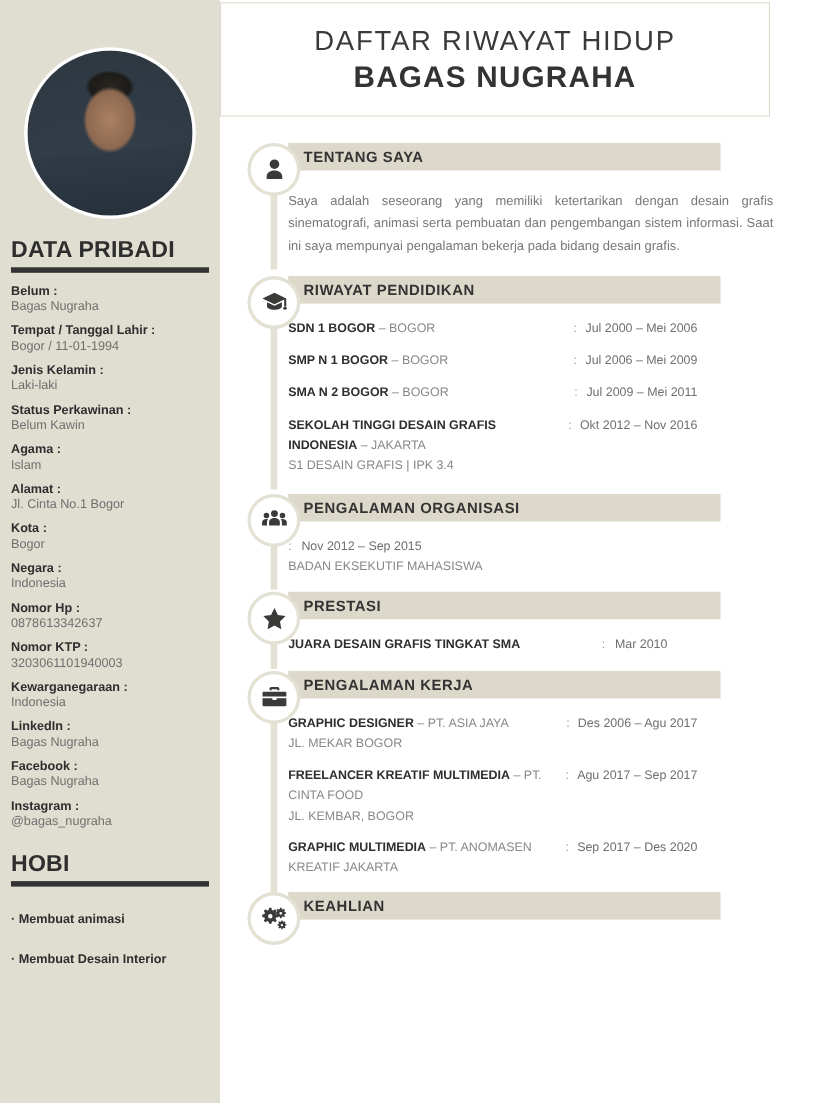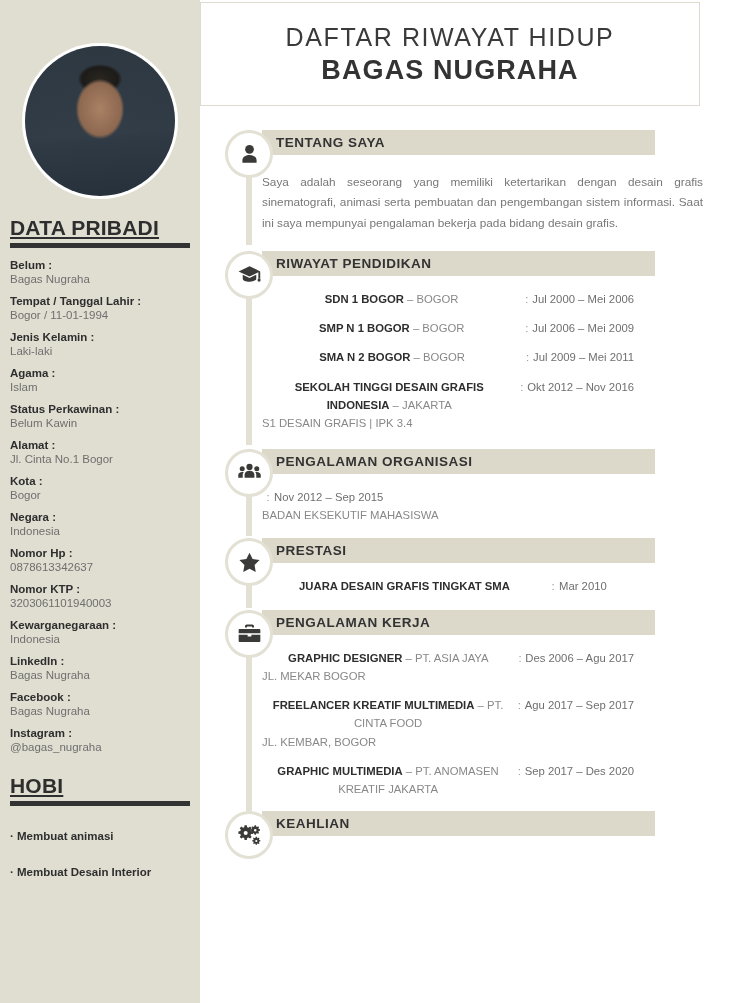--- a/index.html
+++ b/index.html
@@ -24,21 +24,21 @@
     background:
       radial-gradient(ellipse 34px 42px at 50% 42%, #a98164 0%, #8d6850 62%, rgba(141,104,80,0) 72%),
       radial-gradient(ellipse 30px 20px at 50% 22%, #2a2722 0%, #1d1b18 60%, rgba(29,27,24,0) 75%),
       linear-gradient(175deg, rgba(0,0,0,0) 58%, #2f3a45 62%, #26303a 100%),
       radial-gradient(circle at 50% 120%, #3a4752 0%, #333e49 40%, #2d3740 100%),
       #39424c;
     box-shadow:0 0 0 3px #ffffff;
   }
   .side-head {
     font-size:21px; font-weight:bold; color:#2e2e2e;
-    letter-spacing:.2px; margin-top:20px;text-decoration:underline;
+    letter-spacing:.2px; margin-top:20px;
   }
   .side-rule { height:5px; background:#333333; margin:3px 0 10px 0; }
   .field { margin-bottom:8px; line-height:1.22; }
   .field-label { font-size:11.5px; font-weight:bold; color:#2e2e2e; display:block; }
   .field-value { font-size:11.5px; color:#6f6f6f; display:block; }
   .hobby-head { margin-top:20px; }
   .hobby-item {
     font-size:11.5px; font-weight:bold; color:#2e2e2e;
     margin-bottom:7px;
     margin-top:24px;
@@ -80,21 +80,21 @@
   }
   .bar-text { font-size:13.5px; font-weight:bold; color:#333333; letter-spacing:.5px; }
 
   .about-text {
     font-size:11.8px; color:#777777; line-height:1.72;
     text-align:justify; width:441px; margin:17px 0 0 0;
   }
 
   .entries { margin-top:14px; }
   .entry { margin-bottom:11px; position:relative; }
-  .entry-row { display:flex;text-align:center; }
+  .entry-row { display:flex; }
   .entry-left { width:285px; font-size:11.3px; line-height:1.62; color:#888888; }
   .entry-left b { color:#2e2e2e; font-weight:bold; }
   .entry-colon { width:12px; font-size:11.3px; color:#999; line-height:1.62; }
   .entry-date { font-size:11.3px; color:#6f6f6f; line-height:1.62; white-space:nowrap; }
   .entry-sub { font-size:11.3px; color:#888888; line-height:1.62; }
 
   .skill { margin-top:13px; }
   .skill-name { font-size:11.5px; font-weight:bold; color:#2e2e2e; letter-spacing:.3px; }
   .skill-track {
     margin-top:6px; width:178px; height:11px;
@@ -121,26 +121,26 @@
     </div>
     <div class="field">
       <span class="field-label">Tempat / Tanggal Lahir :</span>
       <span class="field-value">Bogor / 11-01-1994</span>
     </div>
     <div class="field">
       <span class="field-label">Jenis Kelamin :</span>
       <span class="field-value">Laki-laki</span>
     </div>
     <div class="field">
+      <span class="field-label">Status Perkawinan :</span>
+      <span class="field-value">Belum Kawin</span>
+    </div>
+    <div class="field">
       <span class="field-label">Agama :</span>
       <span class="field-value">Islam</span>
-    </div>
-    <div class="field">
-      <span class="field-label">Status Perkawinan :</span>
-      <span class="field-value">Belum Kawin</span>
     </div>
     <div class="field">
       <span class="field-label">Alamat :</span>
       <span class="field-value">Jl. Cinta No.1 Bogor</span>
     </div>
     <div class="field">
       <span class="field-label">Kota :</span>
       <span class="field-value">Bogor</span>
     </div>
     <div class="field">

